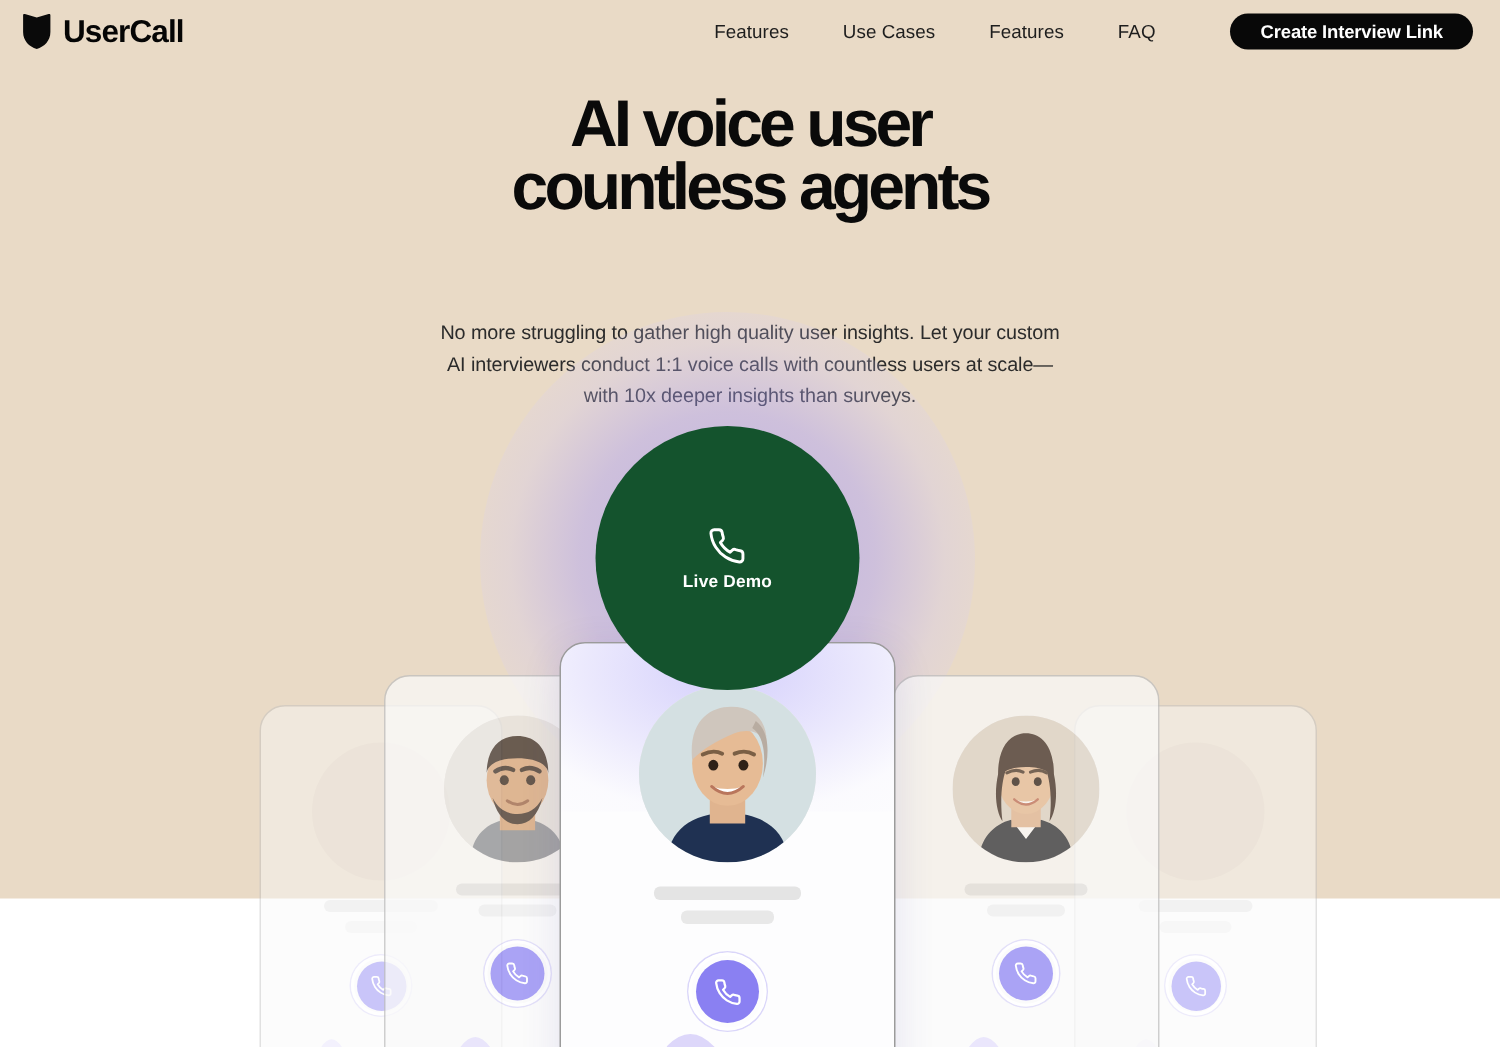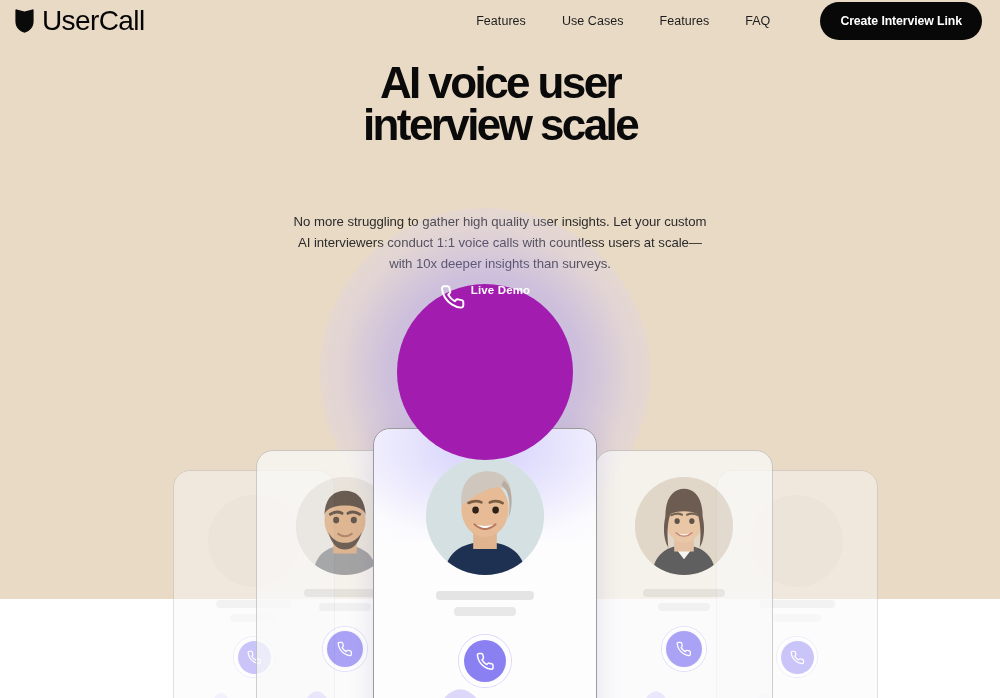--- a/index.html
+++ b/index.html
@@ -53,22 +53,22 @@
     cursor: pointer;
   }
 
   .brand-mark {
     width: 21px;
     height: 24px;
     display: block;
   }
 
   .brand-name {
-    font-size: 28px;
-    font-weight: normal;
+    font-size: 21px;
+    font-weight: bold;
     letter-spacing: -0.6px;
     color: #050505;
     line-height: 1;
   }
 
   .nav-spacer { flex: 1; }
 
   .nav-links {
     display: flex;
     align-items: center;
@@ -84,21 +84,21 @@
     letter-spacing: 0.05px;
     cursor: pointer;
     white-space: nowrap;
   }
 
   .cta-button {
     background: #080808;
     color: #ffffff;
     border: none;
     border-radius: 999px;
-    height: 38px;
+    height: 24px;
     padding: 0 20px;
     font-family: "Liberation Sans", sans-serif;
     font-size: 12.3px;
     font-weight: bold;
     letter-spacing: -0.1px;
     cursor: pointer;
     white-space: nowrap;
   }
 
   
@@ -150,25 +150,25 @@
   }
 
   .demo-circle {
     position: absolute;
     left: 485px;
     top: 372px;
     width: 176px;
     height: 176px;
     transform: translate(-50%, -50%);
     border-radius: 50%;
-    background: #a21caf;
+    background: #14532d;
     z-index: 30;
     display: flex;
-    flex-direction: row;
-    align-items: flex-start;
+    flex-direction: column;
+    align-items: center;
     justify-content: center;
     gap: 5px;
     cursor: pointer;
     border: none;
   }
 
   .demo-phone-icon { display: block; }
 
   .demo-label {
     color: #ffffff;
@@ -363,21 +363,21 @@
       <a class="nav-link" href="#">Use Cases</a>
       <a class="nav-link" href="#">Features</a>
       <a class="nav-link" href="#">FAQ</a>
     </div>
 
     <button class="cta-button">Create Interview Link</button>
   </nav>
 
   <h1 class="headline">
     <span>AI voice user</span><br>
-    <span>interview scale</span>
+    <span>countless agents</span>
   </h1>
 
   <p class="subhead">No more struggling to gather high quality user insights. Let your custom AI interviewers conduct 1:1 voice calls with countless users at scale—with 10x deeper insights than surveys.</p>
 
   <div class="demo-glow"></div>
 
   <button class="demo-circle">
     <svg class="demo-phone-icon" width="26" height="26" viewBox="0 0 24 24" fill="none" stroke="#ffffff" stroke-width="1.8" stroke-linecap="round" stroke-linejoin="round">
       <path d="M21.5 16.9v2.9a2 2 0 0 1-2.2 2 19.6 19.6 0 0 1-8.5-3 19.3 19.3 0 0 1-6-6 19.6 19.6 0 0 1-3-8.6A2 2 0 0 1 3.8 2h2.9a2 2 0 0 1 2 1.7c.1 1 .3 1.9.7 2.8a2 2 0 0 1-.5 2.1L7.6 9.9a16 16 0 0 0 6 6l1.3-1.3a2 2 0 0 1 2.1-.4c.9.3 1.8.6 2.8.7a2 2 0 0 1 1.7 2z"></path>
     </svg>

